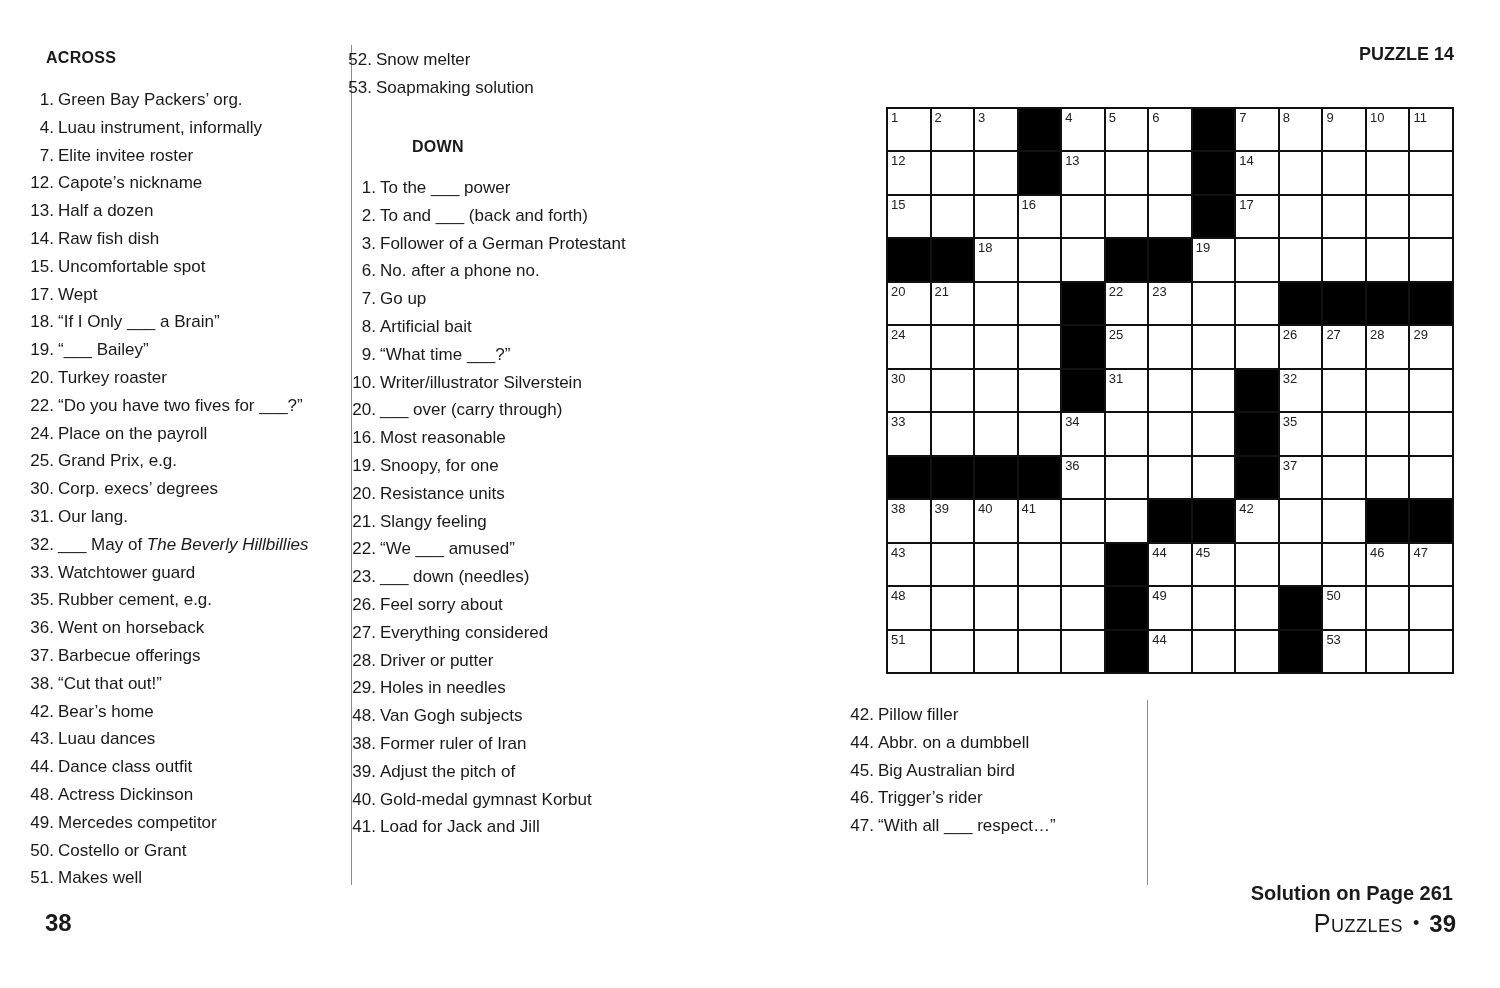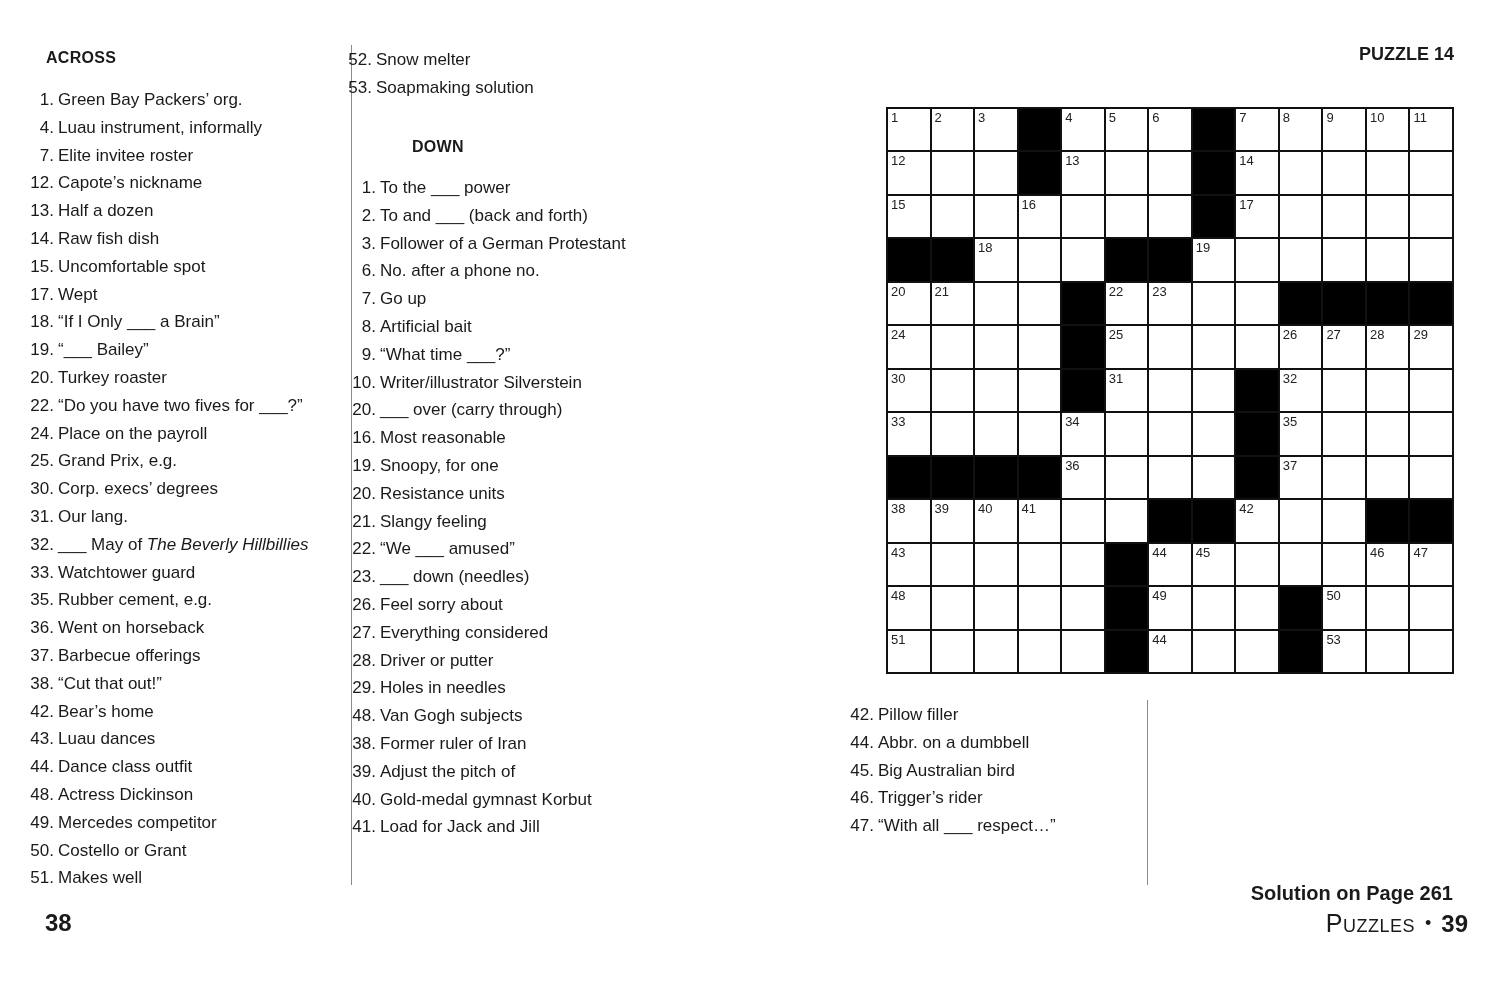--- a/index.html
+++ b/index.html
@@ -13,21 +13,21 @@
   .vrule { position:absolute; width:1px; background:#8a8a8a; }
   .puzzle-title { position:absolute; right:46px; top:44px; font-weight:bold; font-size:18px; }
   .grid { position:absolute; left:886px; top:107px; width:568px; height:567px;
           display:grid; grid-template-columns:repeat(13, 1fr); grid-template-rows:repeat(13, 1fr);
           border:2px solid #111; box-sizing:border-box; background:#111; gap:2px; }
   .cell { background:#fff; position:relative; }
   .cell.black { background:#000; }
   .cell .cn { position:absolute; left:3px; top:2px; font-size:13px; line-height:13px; color:#222; }
   .solution { position:absolute; right:47px; top:862px; font-weight:bold; font-size:20px;margin-top:20px; }
   .page-left { position:absolute; left:45px; top:909px; font-weight:bold; font-size:24px; }
-  .page-right { position:absolute; right:32px; top:909px; font-size:24px;margin-left:29px; }
+  .page-right { position:absolute; right:44px; top:909px; font-size:24px;margin-left:29px; }
   .page-right .section { font-family:"Liberation Sans", sans-serif; font-variant:small-caps; font-size:25px; letter-spacing:0.5px; font-stretch:condensed; }
   .page-right .bullet { margin:0 10px; font-size:18px; vertical-align:3px; }
   .page-right .pnum { font-weight:bold; }
   i { font-style:italic; }
 </style>
 </head>
 <body>
 
 <div class="heading" style="left:46px; top:49px;">ACROSS</div>
 <ul class="clue-list across" style="left:18px; top:78px;">

